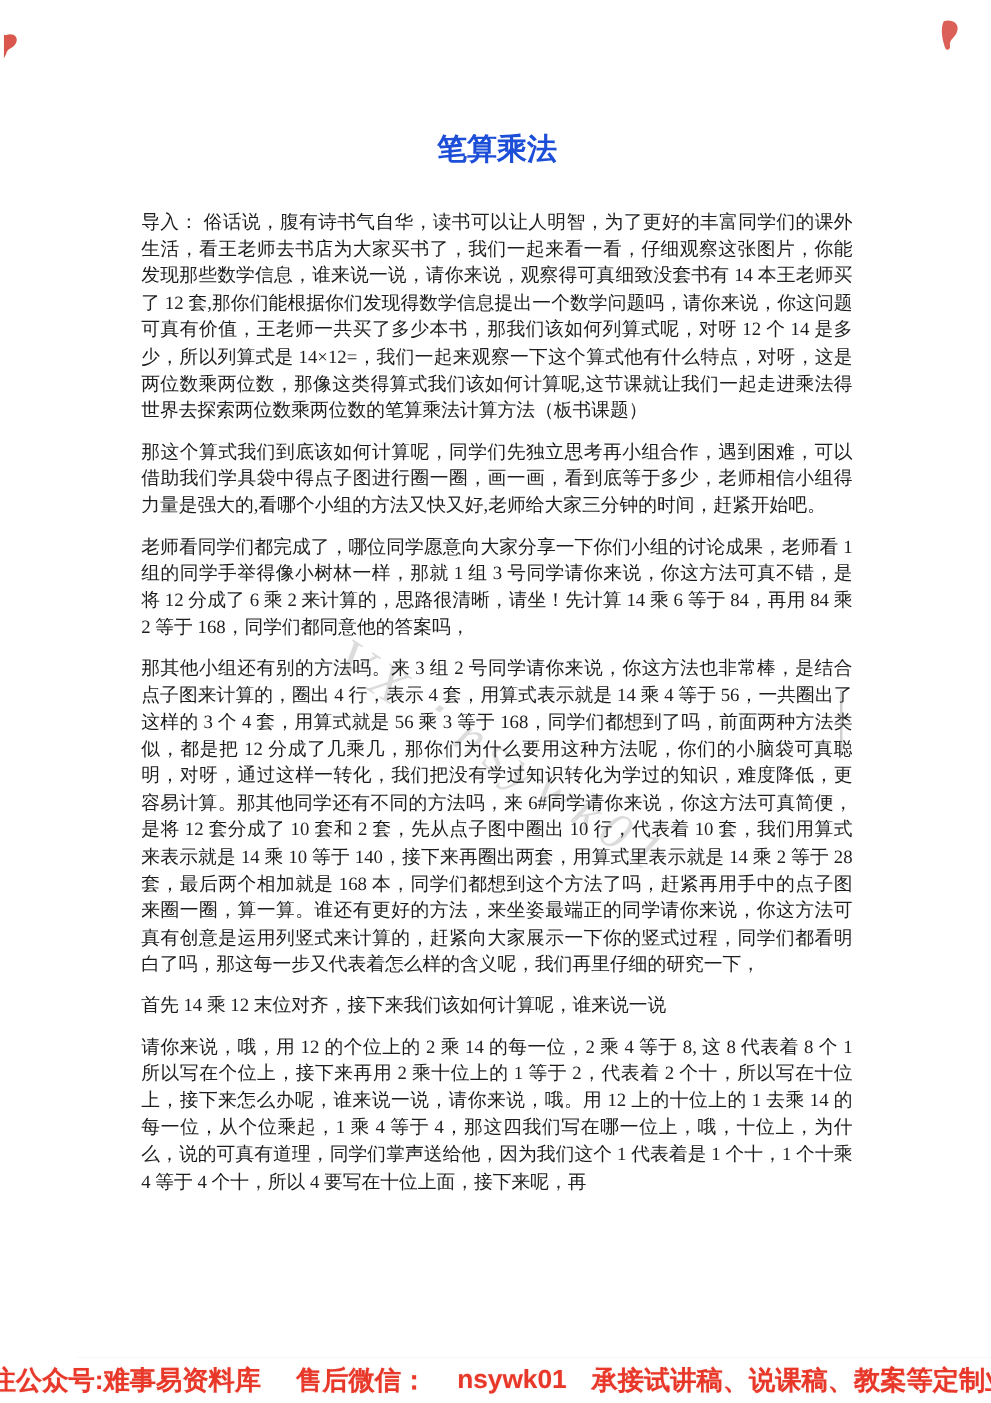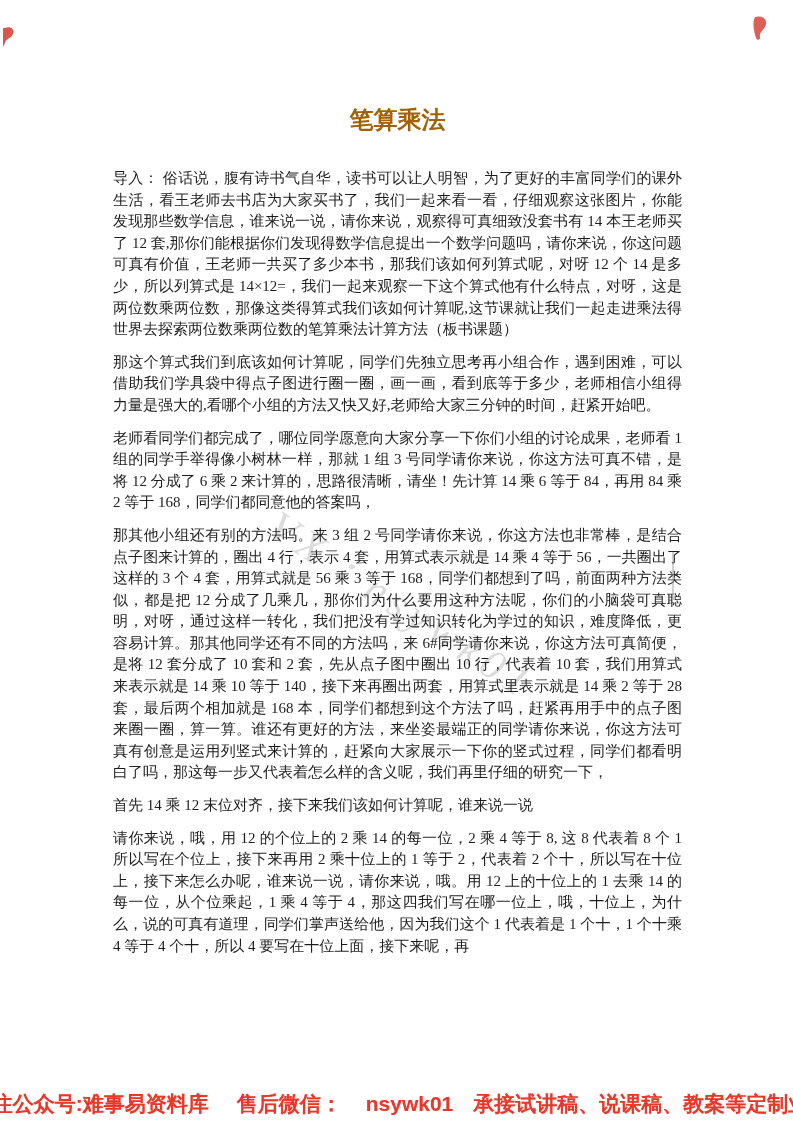--- a/index.html
+++ b/index.html
@@ -17,21 +17,21 @@
     left: 113px; top: 100px;
     width: 569px;
     color: #1d1d1d;
   }
   .doc-title {
     font-size: 24px;
     font-weight: 700;
     line-height: 40px;
     text-align: center;
     margin: 0 0 28px 0;
-    color: #a16207;
+    color: #1d4ed8;
   }
   .para {
     font-size: 15px;
     line-height: 21.6px;
     text-align: justify;
     text-justify: inter-ideograph;
     margin: 0 0 11px 0;
     word-break: break-all;
   }
 

